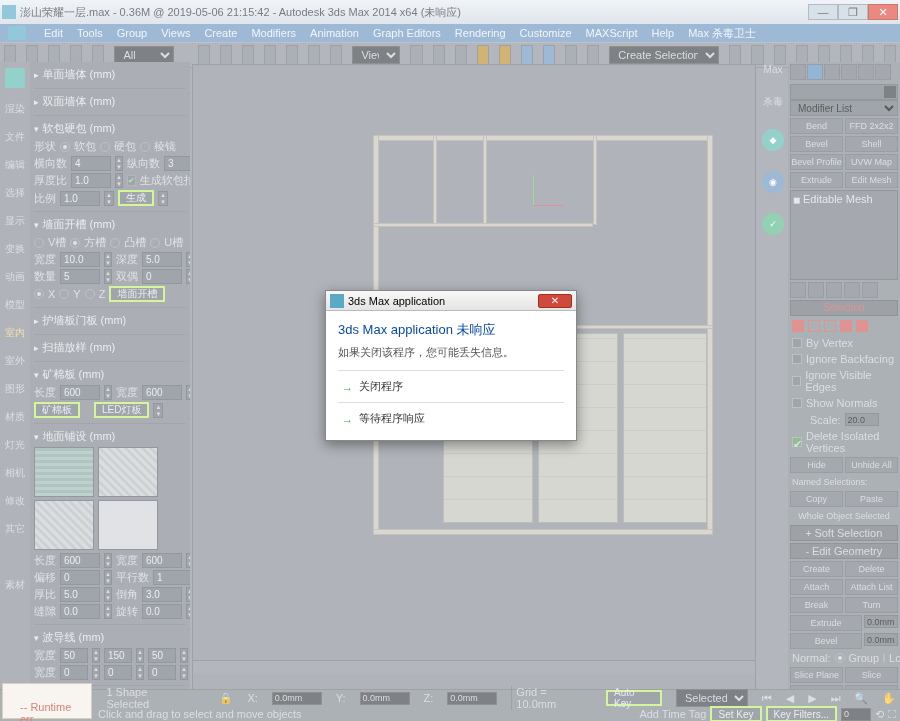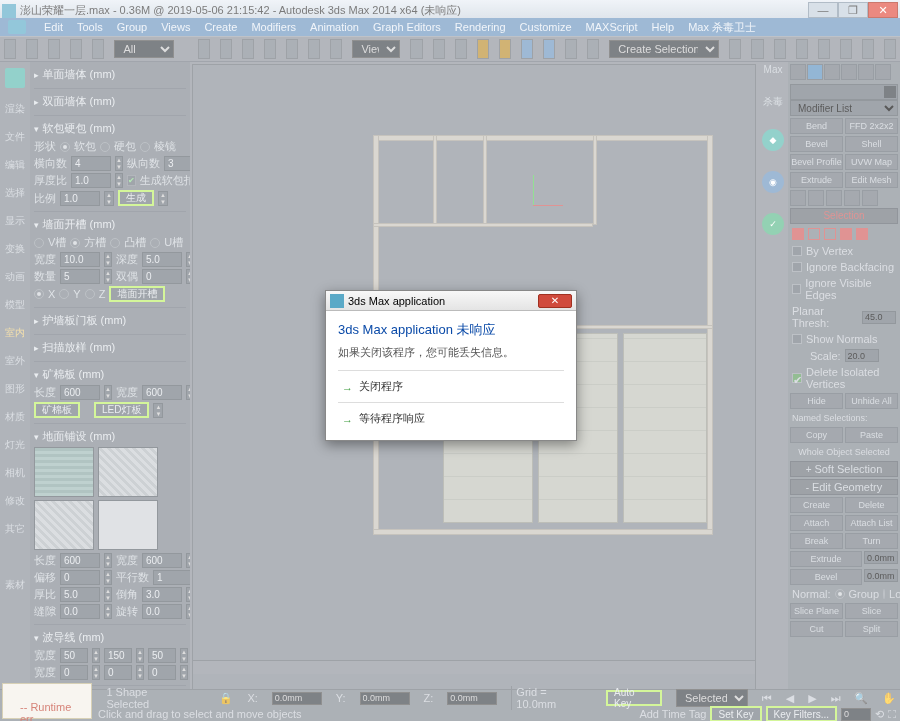--- a/index.html
+++ b/index.html
@@ -2,21 +2,21 @@
 <html><head>
 <meta charset="utf-8">
 <style>
 * { box-sizing: border-box; margin: 0; padding: 0; font-family: "Microsoft YaHei", Arial, sans-serif; font-size: 11px; }
 body { background: #8a9099; width: 900px; height: 721px; overflow: hidden; position: relative; }
 
 
 .dim { position:absolute; inset:0; background:rgba(255,255,255,0.35); z-index:50; pointer-events:none; }
 
 
-.titlebar { height:18px; background:linear-gradient(#e8eef5,#cfd8e2); display:flex; align-items:flex-end; padding:0 2px; color:#333; }
+.titlebar { height:24px; background:linear-gradient(#e8eef5,#cfd8e2); display:flex; align-items:center; padding:0 2px; color:#333; }
 .titlebar .icon { width:14px; height:14px; background:#5aa9c7; margin-right:4px; }
 .titlebar .t { flex:1; white-space:nowrap; overflow:hidden; }
 .wbtns { display:flex; gap:0; margin-left:auto; }
 .wbtn { width:30px; height:16px; background:#c4d0dc; border:1px solid #8898aa; display:flex; align-items:center; justify-content:center; color:#333; }
 .wbtn.close { background:#e04b3c; color:#fff; border-color:#b03020; }
 
 
 .menubar { height:18px; background:#6b94bf; display:flex; align-items:center; padding:0 8px; gap:14px; color:#eaf0f7; }
 .menubar span { cursor:default; }
 .menubar .logo { width:18px; height:14px; background:#5aa9c7; border-radius:2px; margin-right:4px; }
@@ -515,20 +515,23 @@
         <div class="cpbtn">Shell</div>
       </div>
     <div class="cprow">
         <div class="cpbtn">Bevel Profile</div>
         <div class="cpbtn">UVW Map</div>
       </div>
     <div class="cprow">
         <div class="cpbtn">Extrude</div>
         <div class="cpbtn">Edit Mesh</div>
       </div>
+    <div style="height:90px;border:1px solid #5a6169;background:#757c85;padding:2px">
+      <div style="font-size:9px;color:#d8dce1">◼ <span>Editable Mesh</span></div>
+    </div>
     <div class="cprow">
         <div class="tab"></div>
         <div class="tab"></div>
         <div class="tab"></div>
         <div class="tab"></div>
         <div class="tab"></div>
       </div>
     <div class="cphdr" style="color:#d05a5a">Selection</div>
     <div class="cprow" style="gap:4px;padding:2px">
       <div style="width:12px;height:12px;background:#d05a5a"></div>
@@ -541,24 +544,20 @@
         <div class="cpbox"></div>
         <span>By Vertex</span>
       </div>
     <div class="cpchk">
         <div class="cpbox"></div>
         <span>Ignore Backfacing</span>
       </div>
     <div class="cpchk">
         <div class="cpbox"></div>
         <span>Ignore Visible Edges</span>
-      </div>
-    <div class="cpchk">
-        <span>Planar Thresh:</span>
-        <input class="cpnum" value="45.0" style="">
       </div>
     <div class="cpchk">
         <div class="cpbox"></div>
         <span>Show Normals</span>
       </div>
     <div class="cpchk" style="padding-left:20px">
         <span>Scale:</span>
         <input class="cpnum" value="20.0" style="">
       </div>
     <div class="cpchk">

